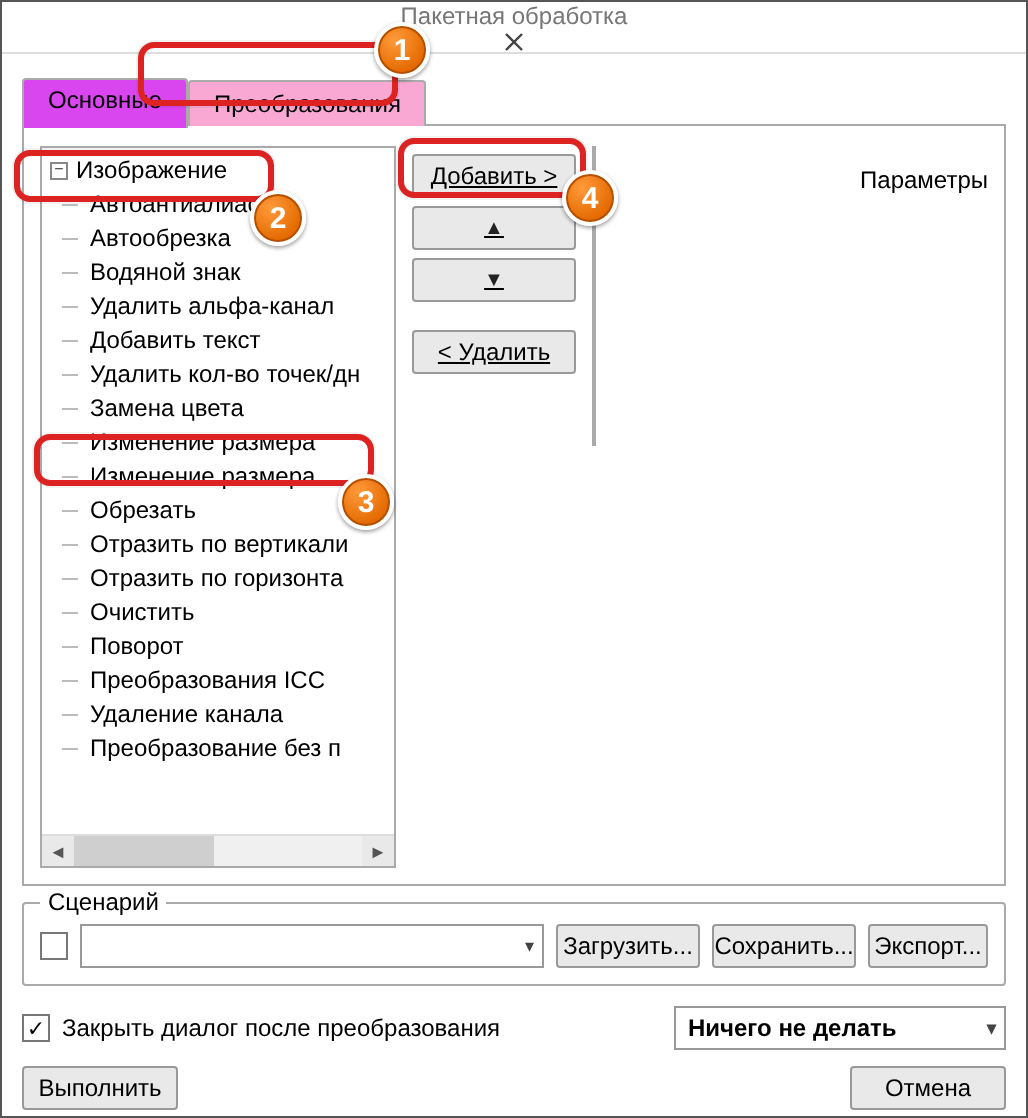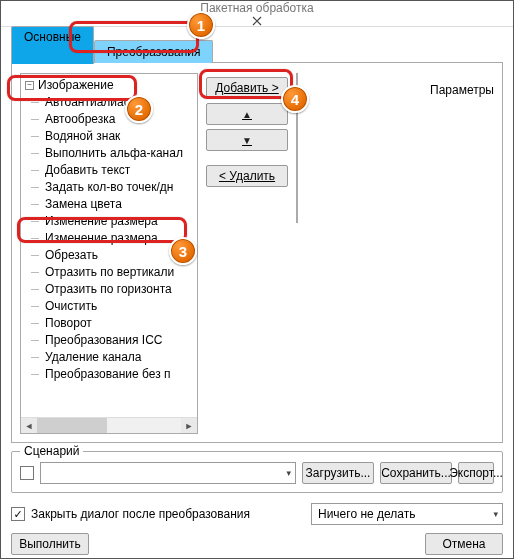--- a/index.html
+++ b/index.html
@@ -49,27 +49,27 @@
     border: 1px solid #aaa;
     border-bottom: none;
     background: #fff;
     margin-right: 0;
     position: relative;
     top: 1px;
     cursor: default;
     border-radius: 2px 2px 0 0;
   }
   .tab.inactive {
-    background: #0ea5e9;
+    background: #d946ef;
     top: 2px;
     padding-top: 3px;
-    padding-bottom: 20px;
+    padding-bottom: 7px;
   }
   .tab.active {
-    background: #7dd3fc;
+    background: #f9a8d4;
   }
   .tab-panel {
     border: 1px solid #aaa;
     border-top: none;
     height: 380px;
     padding: 10px 8px 8px 8px;
     position: relative;
   }
   .inner-layout {
     display: flex;
@@ -219,21 +219,21 @@
   }
   .combo .chev { font-size: 9px; color:#444; }
 
   .close-row {
     display: flex;
     align-items: center;
     gap: 6px;
     margin-top: 10px;
   }
   .close-row .spacer { flex:1; }
-  .close-row .combo { width: 192px; }
+  .close-row .combo { width: 166px; font-weight: bold; }
 
   .bottom-row {
     margin-top: 8px;
     display: flex;
     gap: 6px;
   }
   .bottom-row .spacer { flex:1; }
 
   
   .hl {
@@ -286,23 +286,23 @@
         <div class="tree-box">
           <div class="tree-scroll">
             <div class="tree-root">
               <span class="expander">−</span>
               <span>Изображение</span>
             </div>
             <div class="tree-items" id="tree-items">
                 <div class="item">Автоантиалиас</div>
                 <div class="item">Автообрезка</div>
                 <div class="item">Водяной знак</div>
-                <div class="item">Выполнить альфа-канал</div>
+                <div class="item">Удалить альфа-канал</div>
                 <div class="item">Добавить текст</div>
-                <div class="item">Задать кол-во точек/дн</div>
+                <div class="item">Удалить кол-во точек/дн</div>
                 <div class="item">Замена цвета</div>
                 <div class="item">Изменение размера</div>
                 <div class="item">Изменение размера</div>
                 <div class="item">Обрезать</div>
                 <div class="item">Отразить по вертикали</div>
                 <div class="item">Отразить по горизонта</div>
                 <div class="item">Очистить</div>
                 <div class="item">Поворот</div>
                 <div class="item">Преобразования ICC</div>
                 <div class="item">Удаление канала</div>
@@ -343,21 +343,21 @@
     <div class="scenario-group">
       <div class="legend">Сценарий</div>
       <div class="scenario-row">
         <span class="checkbox"></span>
         <div class="combo" style="flex:1">
           <span></span>
           <span class="chev">▾</span>
         </div>
         <div class="btn" style="width:72px">Загрузить...</div>
         <div class="btn" style="width:72px">Сохранить...</div>
-        <div class="btn" style="width:36px">Экспорт...</div>
+        <div class="btn" style="width:60px">Экспорт...</div>
       </div>
     </div>
 
     <div class="close-row">
       <span class="checkbox">✓</span>
       <span>Закрыть диалог после преобразования</span>
       <span class="spacer"></span>
       <div class="combo">
         <span>Ничего не делать</span>
         <span class="chev">▾</span>

